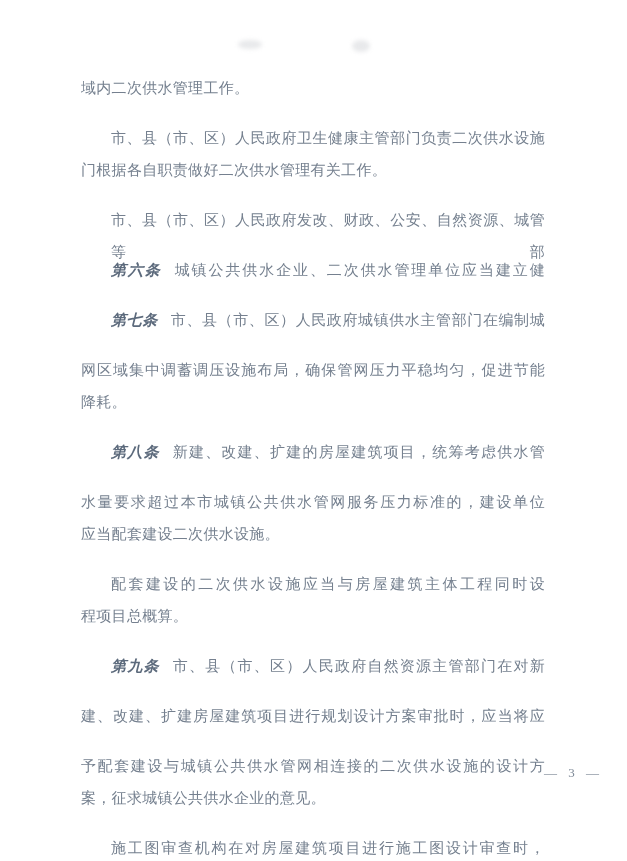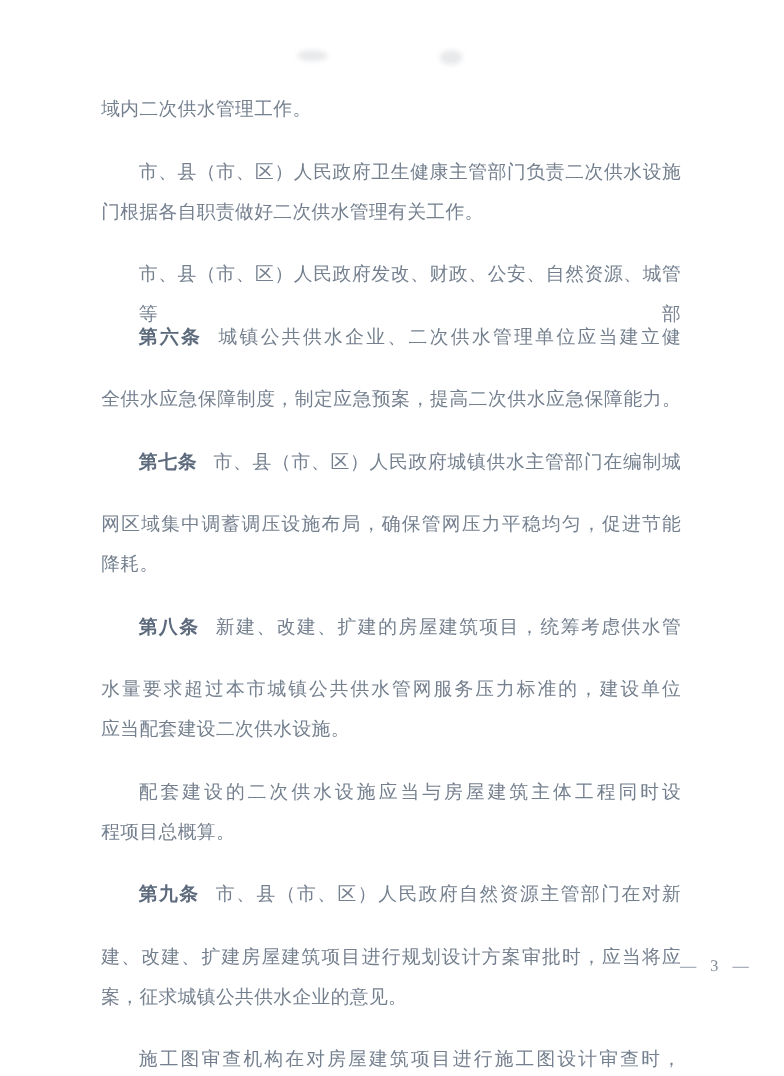--- a/index.html
+++ b/index.html
@@ -38,20 +38,21 @@
     margin-top: 18px;
   }
   .line.indent {
     padding-left: 30px;
   }
   .lead {
     font-family: "Liberation Sans", "DejaVu Sans", sans-serif;
     font-weight: 700;
     color: #5c6a7c;
     margin-right: 13px;
+    font-style: italic;
   }
   .footer {
     position: absolute;
     top: 765px;
     right: 24px;
     font-size: 13px;
     letter-spacing: 4px;
     color: #7d8896;
     font-family: "Liberation Serif", "DejaVu Serif", serif;
   }
@@ -71,30 +72,30 @@
 
   <div class="smudge s1"></div>
   <div class="smudge s2"></div>
 
   <div class="doc-body">
       <div class="line"><span>域内二次供水管理工作。</span></div>
       <div class="line just indent"><span>市、县（市、区）人民政府卫生健康主管部门负责二次供水设施</span></div>
       <div class="line"><span>门根据各自职责做好二次供水管理有关工作。</span></div>
       <div class="line just indent"><span>市、县（市、区）人民政府发改、财政、公安、自然资源、城管等部</span></div>
       <div class="line just indent"><span class="lead">第六条</span><span>城镇公共供水企业、二次供水管理单位应当建立健</span></div>
-      <div class="line just"><span>全供水应急保障制度，制定应急预案，提高二次供水应急保障能力。</span></div>
       <div class="line just indent"><span class="lead">第七条</span><span>市、县（市、区）人民政府城镇供水主管部门在编制城</span></div>
       <div class="line just"><span>网区域集中调蓄调压设施布局，确保管网压力平稳均匀，促进节能</span></div>
       <div class="line"><span>降耗。</span></div>
       <div class="line just indent"><span class="lead">第八条</span><span>新建、改建、扩建的房屋建筑项目，统筹考虑供水管</span></div>
       <div class="line just"><span>水量要求超过本市城镇公共供水管网服务压力标准的，建设单位</span></div>
       <div class="line"><span>应当配套建设二次供水设施。</span></div>
       <div class="line just indent"><span>配套建设的二次供水设施应当与房屋建筑主体工程同时设</span></div>
       <div class="line"><span>程项目总概算。</span></div>
       <div class="line just indent"><span class="lead">第九条</span><span>市、县（市、区）人民政府自然资源主管部门在对新</span></div>
       <div class="line just"><span>建、改建、扩建房屋建筑项目进行规划设计方案审批时，应当将应</span></div>
+      <div class="line just"><span>予配套建设与城镇公共供水管网相连接的二次供水设施的设计方</span></div>
       <div class="line"><span>案，征求城镇公共供水企业的意见。</span></div>
       <div class="line just indent"><span>施工图审查机构在对房屋建筑项目进行施工图设计审查时，</span></div>
     </div>
 
   <div class="footer">— 3 —</div>
 
 </div>
 
 </body></html>

